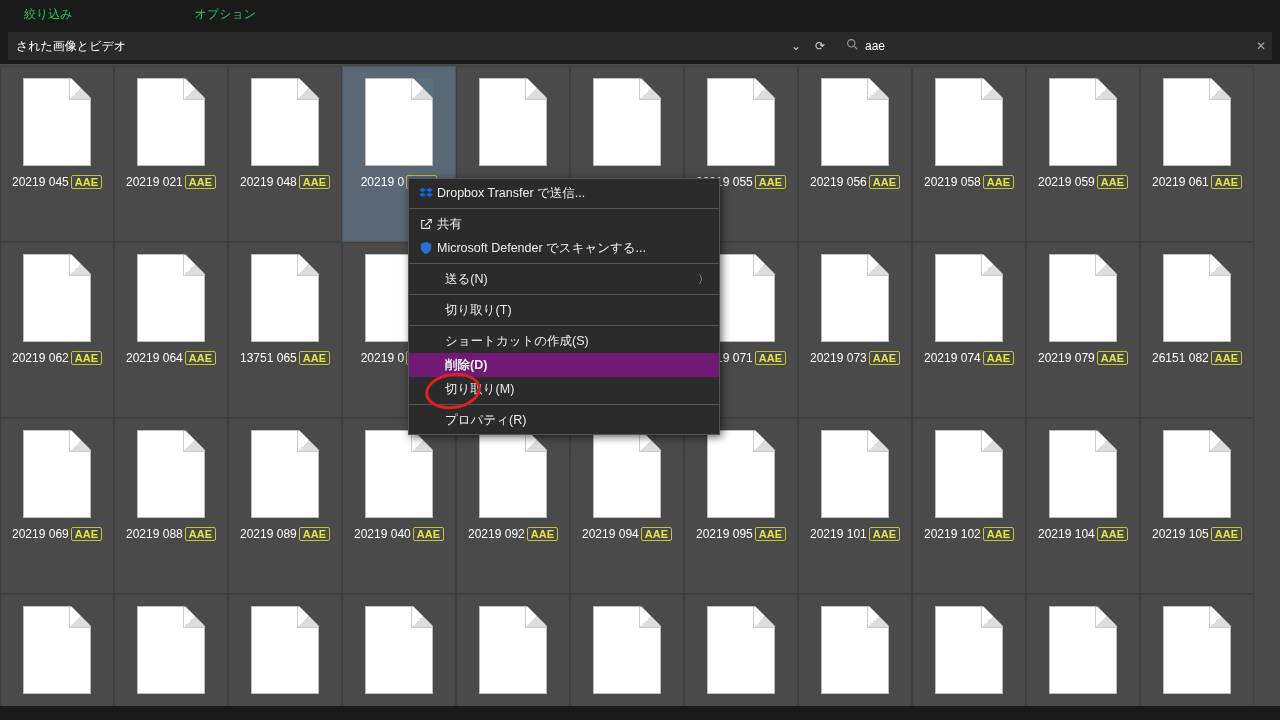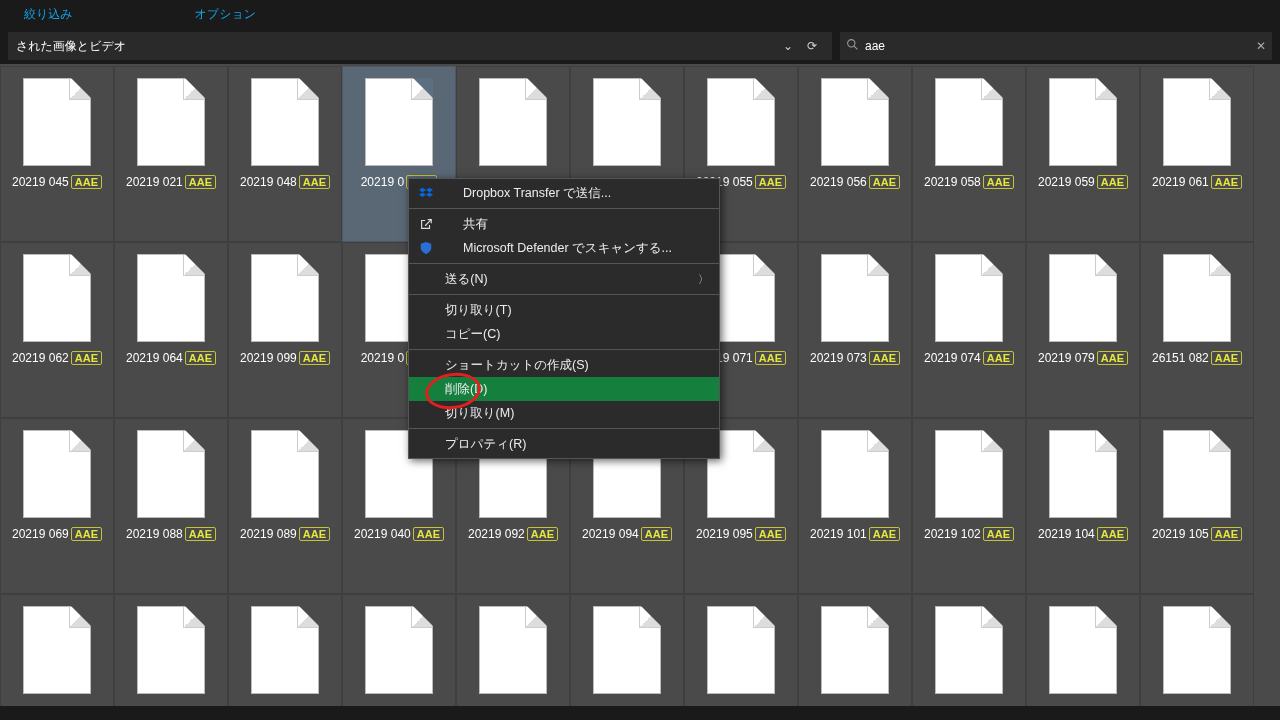--- a/index.html
+++ b/index.html
@@ -15,31 +15,30 @@
   }
   .menu-bar {
     background: #1a1a1a;
     height: 28px;
     display: flex;
     align-items: center;
     padding: 0 8px;
   }
   .menu-item {
     padding: 4px 16px;
-    color: #0ea5e9;
+    color: #22c55e;
     font-size: 12px;
     position: relative;
   }
   .address-row {
     background: #1a1a1a;
     height: 36px;
     display: flex;
     align-items: flex-start;
     padding: 4px 8px;
-    gap: 8px;
   }
   .address-bar {
     flex: 1;
     background: #2a2a2a;
     height: 28px;
     display: flex;
     align-items: center;
     padding: 0 8px;
     color: #fff;
     font-size: 12px;
@@ -147,24 +146,24 @@
     padding: 2px 0;
     font-size: 12.5px;
     color: #eee;
     z-index: 50;
   }
   .ctx-row {
     display: flex;
     align-items: center;
     padding: 4px 10px 4px 8px;
     height: 24px;
-    gap: 28px;
-    position: relative;
-  }
-  .ctx-row.hover { background: #15803d; }
+    gap: 2px;
+    position: relative;
+  }
+  .ctx-row.hover { background: #701a75; font-weight: bold; }
   .ctx-iconslot { width: 18px; display:flex; align-items:center; justify-content:center; }
   .ctx-label { flex: 1; }
   .ctx-arrow { color: #ccc; font-size: 11px; }
   .ctx-sep { height: 1px; background: #555; margin: 3px 0; }
   .ctx-indent .ctx-label { padding-left: 28px; }
 
   
   .red-circle {
     position: absolute;
     left: 425px;
@@ -292,21 +291,21 @@
     <div class="cell">
       <div class="file-icon"></div>
       <div class="label-row">
         <span class="fname">20219 064</span>
         <span class="ext-badge">AAE</span>
       </div>
     </div>
     <div class="cell">
       <div class="file-icon"></div>
       <div class="label-row">
-        <span class="fname">20219 099</span>
+        <span class="fname">13751 065</span>
         <span class="ext-badge">AAE</span>
       </div>
     </div>
     <div class="cell">
       <div class="file-icon"></div>
       <div class="label-row">
         <span class="fname">20219 0</span>
         <span class="ext-badge">AAE</span>
       </div>
     </div>
@@ -493,23 +492,20 @@
   </div>
   <div class="ctx-sep"></div>
   <div class="ctx-row ctx-indent">
     <span class="ctx-label">送る(N)</span>
     <span class="ctx-arrow">〉</span>
   </div>
   <div class="ctx-sep"></div>
   <div class="ctx-row ctx-indent">
     <span class="ctx-label">切り取り(T)</span>
   </div>
-  <div class="ctx-row ctx-indent">
-    <span class="ctx-label">コピー(C)</span>
-  </div>
   <div class="ctx-sep"></div>
   <div class="ctx-row ctx-indent">
     <span class="ctx-label">ショートカットの作成(S)</span>
   </div>
   <div class="ctx-row ctx-indent hover">
     <span class="ctx-label">削除(D)</span>
   </div>
   <div class="ctx-row ctx-indent">
     <span class="ctx-label">切り取り(M)</span>
   </div>

